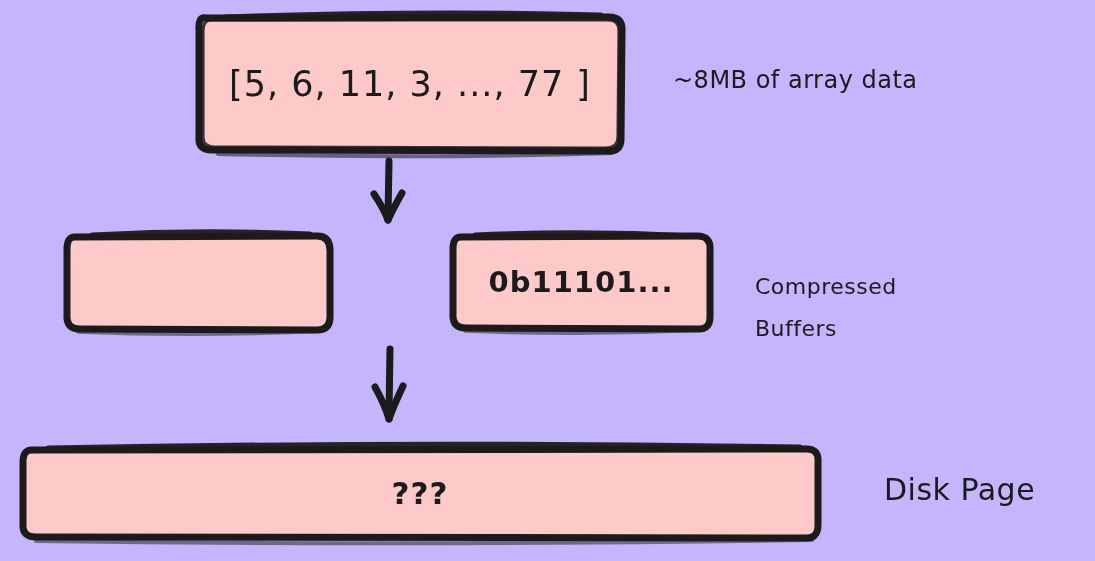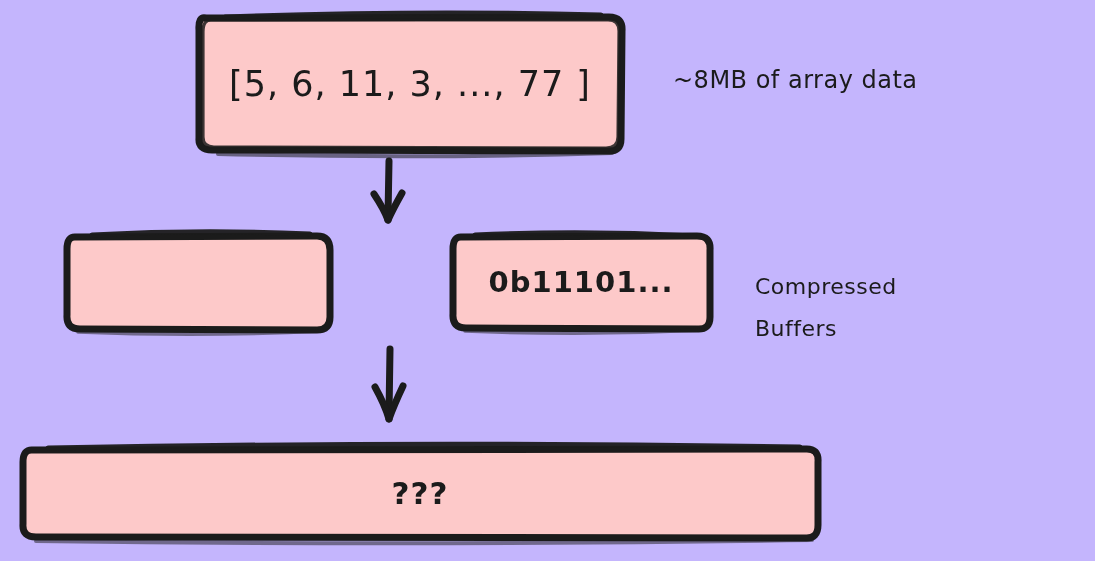--- a/index.html
+++ b/index.html
@@ -174,14 +174,15 @@
 
   <div class="node-text" id="buffer-right-text">0b11101...</div>
 
   <div class="node-text" id="disk-box-text">???</div>
 
   <div class="label-text" id="label-array">~8MB of array data</div>
 
   <div class="label-text" id="label-buffers">Compressed
 Buffers</div>
 
+  <div class="label-text" id="label-disk">Disk Page</div>
 
 </div>
 
 </body></html>

